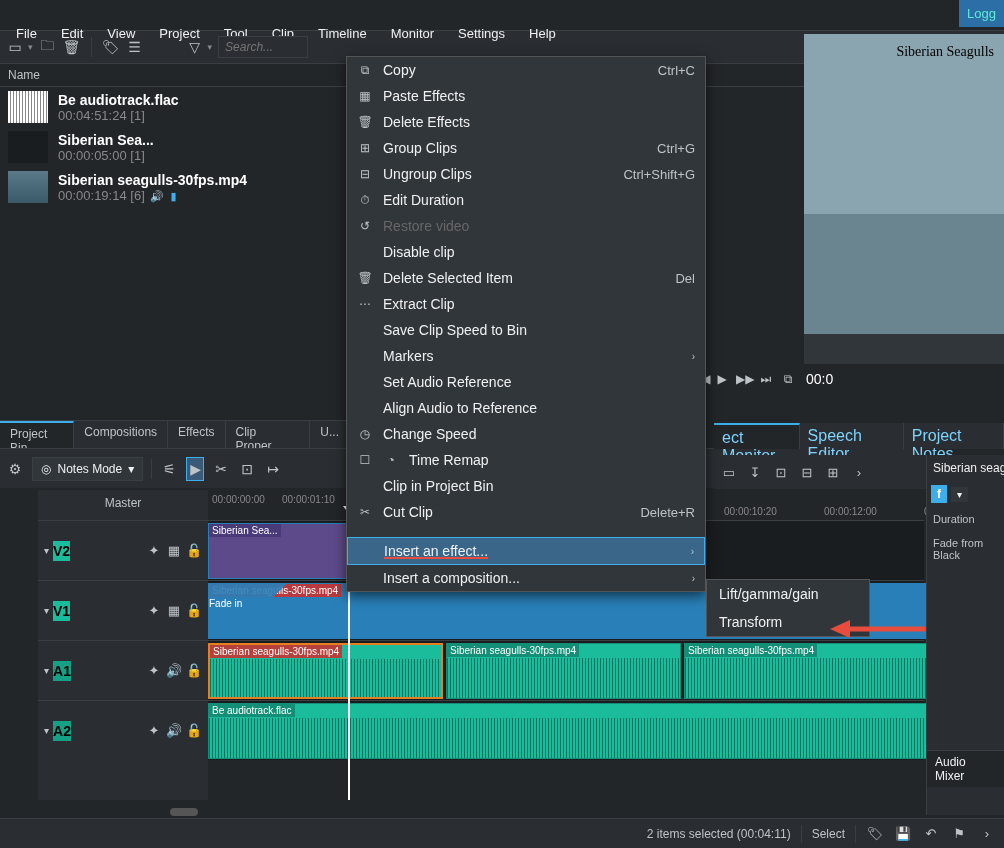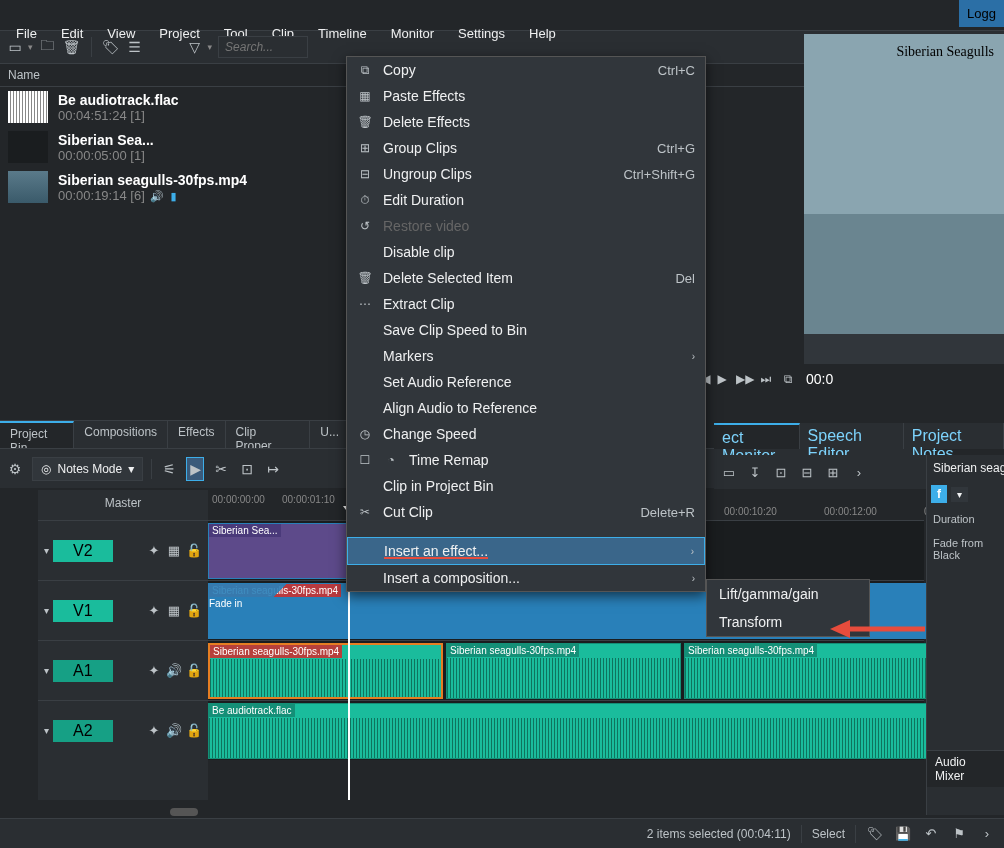--- a/index.html
+++ b/index.html
@@ -23,21 +23,21 @@
 .menubar .menu-item {
   padding: 6px 12px;
   cursor: pointer;
   margin-top: 36px;
 }
 .login-btn {
   position: absolute;
   right: 0;
   top: 0;
   background: #2b6fa6;
-  color: #000000;
+  color: #5eead4;
   padding: 6px 8px;
   font-size: 13px;
   text-align: center;
 }
 .toolbar {
   display: flex;
   align-items: center;
   height: 34px;
   background: #2a2e32;
   padding: 0 6px;
@@ -159,23 +159,23 @@
   border-top: 1px solid #3a3f44;
   display: flex;
   align-items: center;
   padding: 0 6px;
   gap: 4px;
 }
 .track-head .chev-d { font-size:10px; color:#bdc3c7;}
 .track-badge {
   background: #1abc9c;
   color: #000;
-  font-size: 16px;
-  padding: 2px 20px;
-  font-weight: 400;
+  font-size: 14px;
+  padding: 2px 0;
+  font-weight: 700;
 }
 .track-badge.a { background: #16a085; }
 .track-head .tk-icn { color:#bdc3c7; font-size:13px; width:16px; text-align:center;}
 
 .tracks-area {
   position: absolute;
   left: 170px;
   top: 0;
   right: 0;
   height: 100%;

